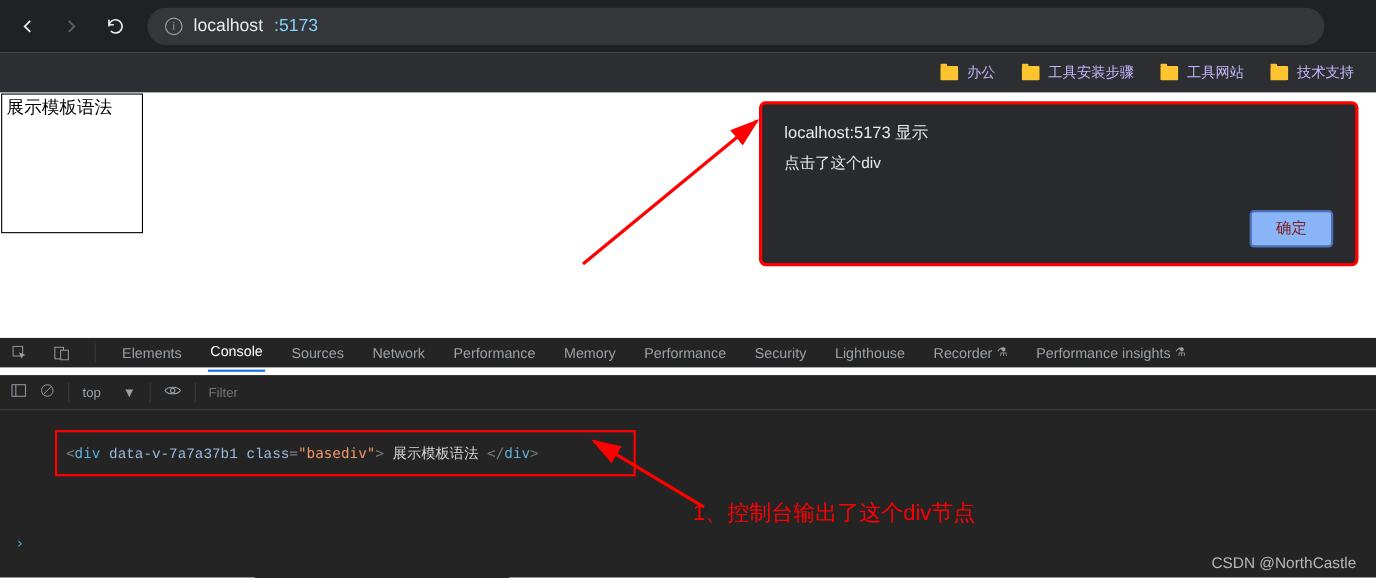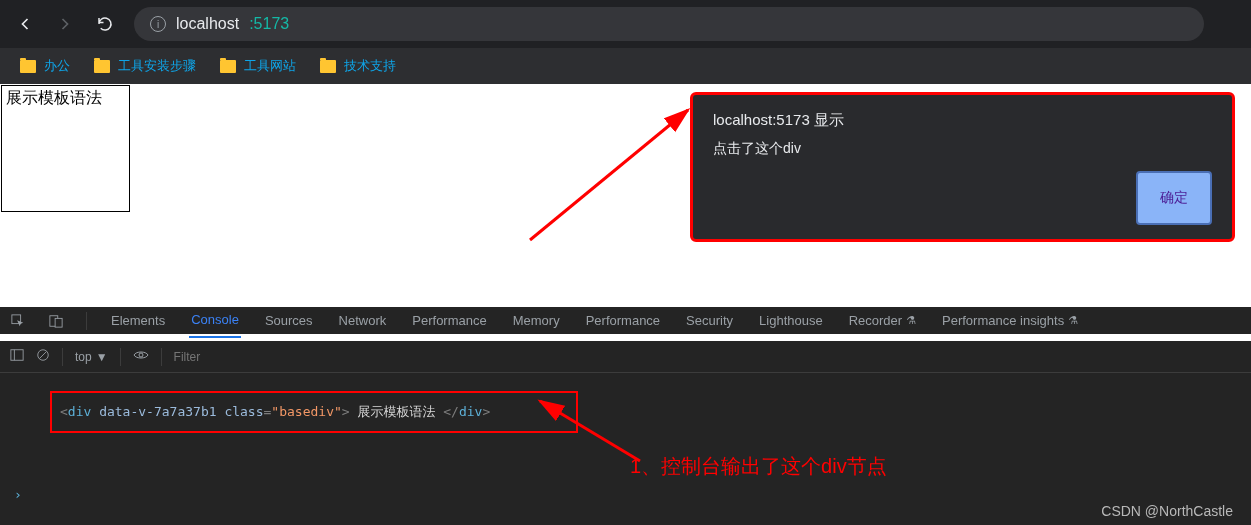--- a/index.html
+++ b/index.html
@@ -4,56 +4,56 @@
 <style>
   * { box-sizing: border-box; margin: 0; padding: 0; }
   body { width: 1251px; height: 525px; font-family: -apple-system, "Segoe UI", Arial, sans-serif; background: #fff; overflow: hidden; position: relative; }
   
   .tabbar { height: 48px; background: #202124; display: flex; align-items: center; padding: 0 14px; gap: 18px; color: #c9ccce; }
   .nav-icon { width: 22px; height: 22px; display: flex; align-items: center; justify-content: center; fill: #9aa0a6; cursor: pointer; }
   .nav-icon.dim { opacity: .5; }
   .addr { display: flex; align-items: center; background: #35363a; border-radius: 20px; padding: 4px 16px; height: 34px; flex: 0 0 1070px; gap: 10px; }
   .addr .info-icon { width: 16px; height: 16px; border: 1.5px solid #9aa0a6; border-radius: 50%; display:flex; align-items:center; justify-content:center; font-size:10px; color:#9aa0a6;}
   .addr-text { font-size: 16px; color: #e8eaed; }
-  .addr-port { color: #14b8a6; }
+  .addr-port { color: #7dd3fc; }
   
-  .bookmarks { height: 36px; background: #2d2e31; display: flex; align-items: center; padding: 0 20px; gap: 24px; color: #0ea5e9; font-size: 13px; }
+  .bookmarks { height: 36px; background: #2d2e31; display: flex; align-items: center; padding: 0 20px; gap: 24px; color: #c4b5fd; font-size: 13px; justify-content: flex-end; }
   .bm-item { display:flex; align-items:center; gap:8px; cursor:pointer; }
   .bm-folder { width: 16px; height: 13px; background: #ffc531; border-radius: 1px; position:relative; }
   .bm-folder::before { content:""; position:absolute; top:-2px; left:0; width:6px; height:2px; background:#ffc531; border-radius:1px 1px 0 0;}
   
   .page-area { background:#fff; position:relative; height: 222px; }
   .basediv { border:1px solid #000; width:129px; height:127px; margin:1px 0 0 1px; padding:2px 4px; font-size:16px; font-family: SimSun, serif; }
   
   .red-ann2 { position:absolute; left:510px; top:153px; color:#ff0000; font-size:20px; font-family: "Microsoft YaHei", sans-serif; }
   
   .alert-box { position:absolute; top:60px; left:690px; width:545px; height:150px; background:#292a2d; border:3px solid #ff0000; border-radius:6px; padding:16px 20px; color:#e8eaed;margin-top:32px; }
   .alert-title { font-size:15px; margin-bottom:10px; }
   .alert-msg { font-size:14px; }
-  .alert-btn { position:absolute; right:20px; bottom:14px; background:#8ab4f8; color:#4c1d95; border:2px solid #4a6fb5; border-radius:4px; padding:16px 22px; font-size:14px; cursor:pointer; }
+  .alert-btn { position:absolute; right:20px; bottom:14px; background:#8ab4f8; color:#7f1d1d; border:2px solid #4a6fb5; border-radius:4px; padding:6px 22px; font-size:14px; cursor:pointer; }
   
   .arrow-svg { position:absolute; pointer-events:none; }
   
   .devtools { background:#242424; color:#ccc; }
   .dt-tabs { height:34px; display:flex; align-items:center; padding:0 10px; gap:22px; border-bottom:7px solid #ffffff; font-size:13px; color:#9aa0a6;}
   .dt-tabs .icon-el { width:16px; height:16px; display:flex; align-items:center; justify-content:center; }
   .dt-tab { cursor:pointer; padding:0 2px; height:34px; display:flex; align-items:center; }
-  .dt-tab.active { color:#3b82f6; border-bottom:2px solid #1a73e8; }
+  .dt-tab.active { color:#ffffff; border-bottom:2px solid #1a73e8; }
   .flask::after { content:"⚗"; font-size:11px; margin-left:4px; color:#9aa0a6; }
   
   .dt-filter { height:32px; display:flex; align-items:center; padding:0 10px; gap:12px; border-bottom:1px solid #3c3c3c; font-size:12px; color:#9aa0a6;}
   .sep { width:1px; height:18px; background:#3c3c3c; }
-  .top-sel { display:flex; align-items:center; gap:4px; }
+  .top-sel { display:flex; align-items:center; gap:20px; }
   .filter-input { background:transparent; border:none; color:#f0abfc; font-size:12px; outline:none; width:200px; }
   
   .dt-body { position:relative; padding:18px 14px 40px 14px; height: 153px; }
   .code-box { border:2px solid #ff0000; padding:10px 8px; font-family: Consolas, monospace; font-size:13px; width:528px; margin-left:36px; }
   .tag-punc { color:#7d7d7d; }
   .tag-name { color:#5db0d7; }
-  .tag-attr { color:#9bbbdc; }
+  .tag-attr { color:#9bbbdc;font-family:Liberation Mono, monospace; }
   .tag-val { color:#f29766; }
   .tag-text { color:#d6d6d6; }
   .prompt { position:absolute; left:14px; bottom:24px; color:#5db0d7; font-family:Consolas,monospace; font-size:13px;}
   
   .red-ann1 { position:absolute; left:630px; top:80px; color:#ff0000; font-size:20px; font-family:"Microsoft YaHei",sans-serif; }
   
   .watermark { position:absolute; right:18px; bottom:6px; color:#b8b8b8; font-size:14px; font-family: Arial, sans-serif; }
 </style>
 </head>
 <body>

